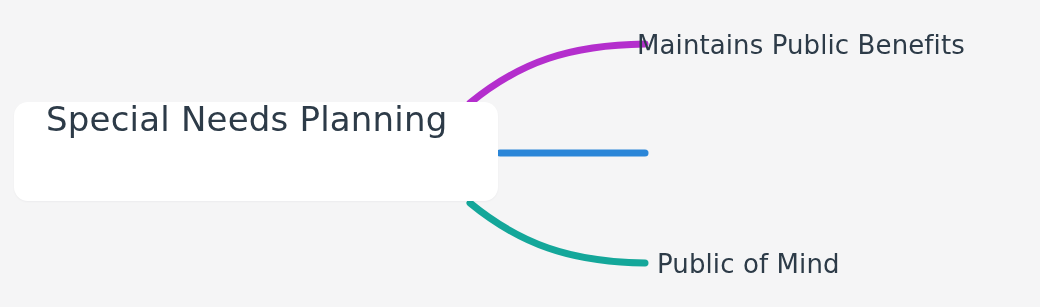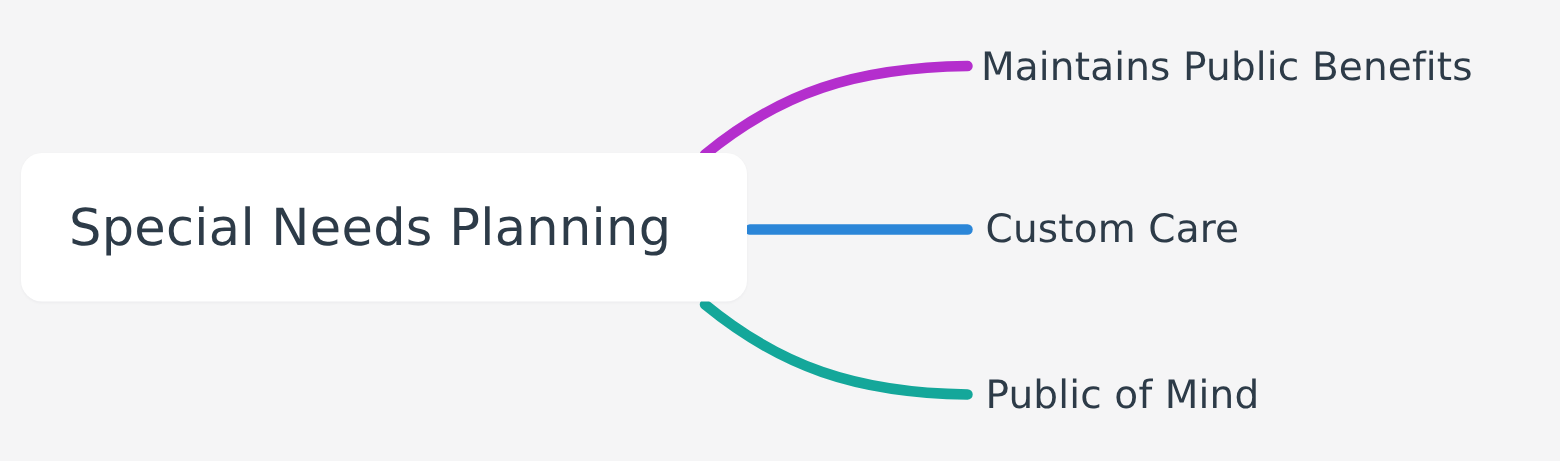--- a/index.html
+++ b/index.html
@@ -29,59 +29,58 @@
   .root-node {
     position: absolute;
     left: 14px;
     top: 102px;
     width: 484px;
     height: 99px;
     background: #ffffff;
     border-radius: 14px;
     box-shadow: 0 1px 2px rgba(16, 24, 40, 0.04);
     display: flex;
-    align-items: center;
+    align-items: flex-start;
     box-sizing: border-box;
     padding-left: 32px;
     z-index: 2;
   }
   .root-label {
     font-size: 34px;
     color: #2d3b48;
     letter-spacing: 0.2px;
     line-height: 1;
     white-space: nowrap;
   }
   .branch-label {
     position: absolute;
     font-size: 26px;
     color: #2d3b48;
     line-height: 1;
     white-space: nowrap;
     letter-spacing: 0.1px;
     z-index: 2;
   }
-  .branch-label-0 { left: 654px; top: 32px; text-align: right; }
+  .branch-label-0 { left: 637px; top: 32px; text-align: right; }
   .branch-label-1 { left: 657px; top: 140px; }
   .branch-label-2 { left: 657px; top: 251px; }
 </style>
 </head>
 <body style="background: rgb(245, 245, 246);">
 
 <div id="mindmap">
 
   <svg id="branch-layer" viewBox="0 0 1040 307">
     <path fill="none" stroke-width="7" stroke-linecap="round" d="M 470 103 C 520 62, 570 45, 645 44" stroke="#b42ecd"></path>
     <path fill="none" stroke-width="7" stroke-linecap="round" d="M 500 153 L 645 153" stroke="#2b86d8"></path>
     <path fill="none" stroke-width="7" stroke-linecap="round" d="M 470 203 C 520 244, 570 262, 645 263" stroke="#14a79a"></path>
   </svg>
 
   <div class="root-node" style="background: rgb(255, 255, 255);">
     <span class="root-label">Special Needs Planning</span>
   </div>
 
   <div class="branch-label branch-label-0">Maintains Public Benefits</div>
 
-  <div class="branch-label branch-label-1">Custom Care</div>
 
   <div class="branch-label branch-label-2">Public of Mind</div>
 
 </div>
 
 </body></html>

